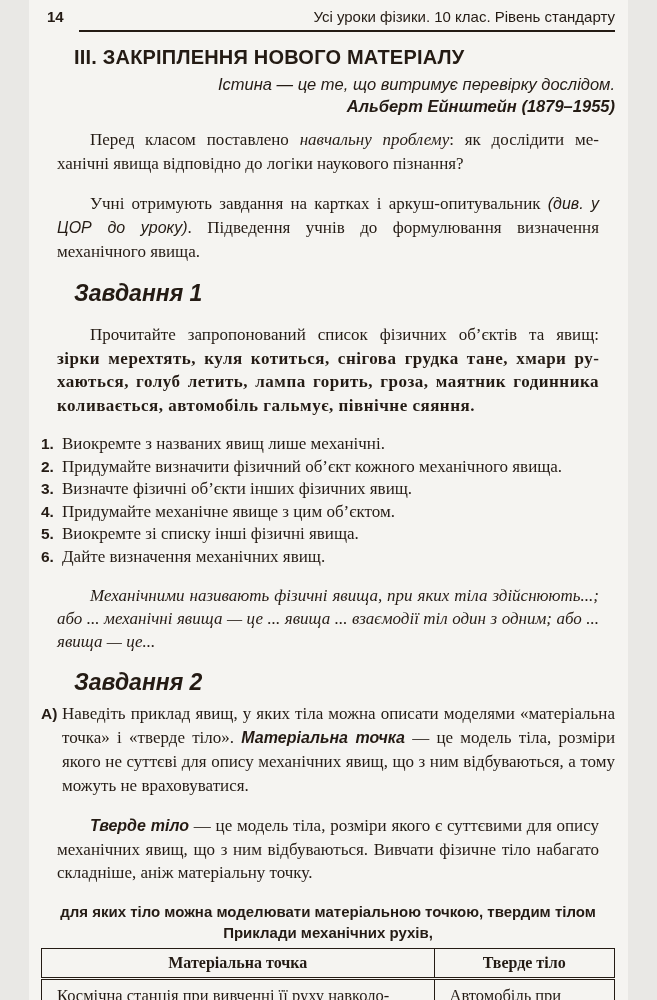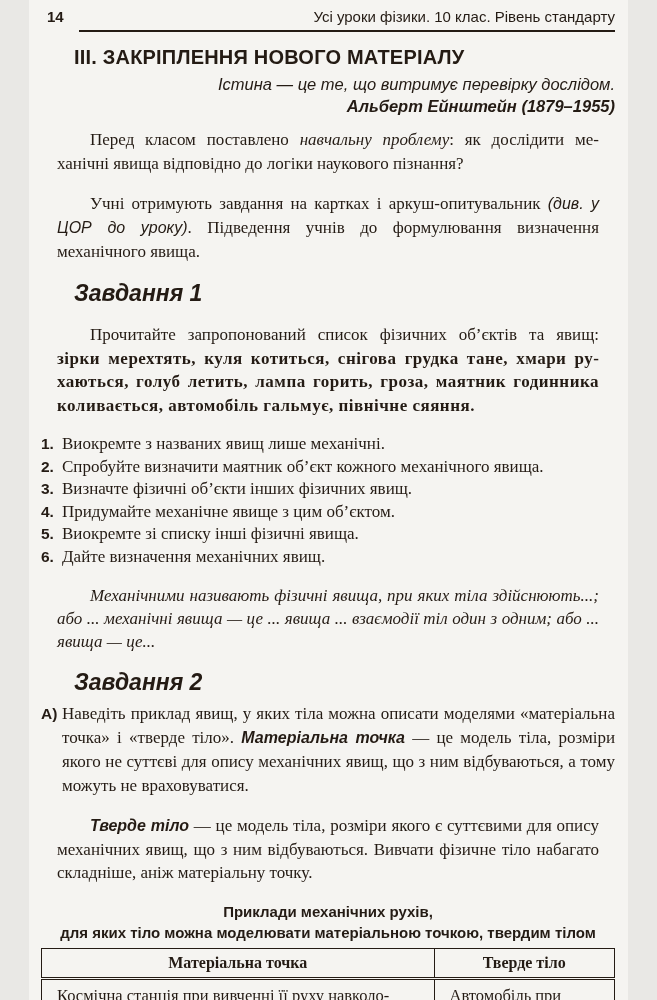--- a/index.html
+++ b/index.html
@@ -142,21 +142,21 @@
 
   <p class="task1-intro"><span>Прочитайте запропонований список фізичних об’єктів та явищ: </span><span class="seg-bold-sp">зірки мерехтять, куля котиться, снігова грудка тане, хмари ру­хаються, голуб летить, лампа горить, гроза, маятник годинника коливається, автомобіль гальмує, північне сяяння.</span></p>
 
   <div class="num-list">
     <div class="num-row">
       <span class="num-label">1.</span>
       <span class="num-text">Виокремте з названих явищ лише механічні.</span>
     </div>
     <div class="num-row">
       <span class="num-label">2.</span>
-      <span class="num-text">Спробуйте визначити маятник об’єкт кожного механічного явища.</span>
+      <span class="num-text">Придумайте визначити фізичний об’єкт кожного механічного явища.</span>
     </div>
     <div class="num-row">
       <span class="num-label">3.</span>
       <span class="num-text">Визначте фізичні об’єкти інших фізичних явищ.</span>
     </div>
     <div class="num-row">
       <span class="num-label">4.</span>
       <span class="num-text">Придумайте механічне явище з цим об’єктом.</span>
     </div>
     <div class="num-row">
@@ -174,22 +174,22 @@
   <div class="task-title">Завдання 2</div>
 
   <div class="item-a">
     <span class="item-a-label">А)</span>
     <span class="item-a-body"><span>Наведіть приклад явищ, у яких тіла можна описати моделями «матеріальна точка» і «тверде тіло». </span><span class="seg-sans-bi">Матеріальна точка</span><span> — це мо­дель тіла, розміри якого не суттєві для опису механічних явищ, що з ним відбуваються, а тому можуть не враховуватися.</span></span>
   </div>
 
   <p class="solid-para"><span class="seg-sans-bi">Тверде тіло</span><span> — це модель тіла, розміри якого є суттєвими для опису механічних явищ, що з ним відбуваються. Вивчати фізичне тіло набагато складніше, аніж матеріальну точку.</span></p>
 
   <div class="table-caption">
+    <div>для яких тіло можна моделювати матеріальною точкою, твердим тілом</div>
     <div>Приклади механічних рухів,</div>
-    <div>для яких тіло можна моделювати матеріальною точкою, твердим тілом</div>
   </div>
 
   <table class="examples">
     <colgroup>
       <col class="col-point">
       <col class="col-solid">
     </colgroup>
     <thead>
       <tr>
         <th>Матеріальна точка</th>

